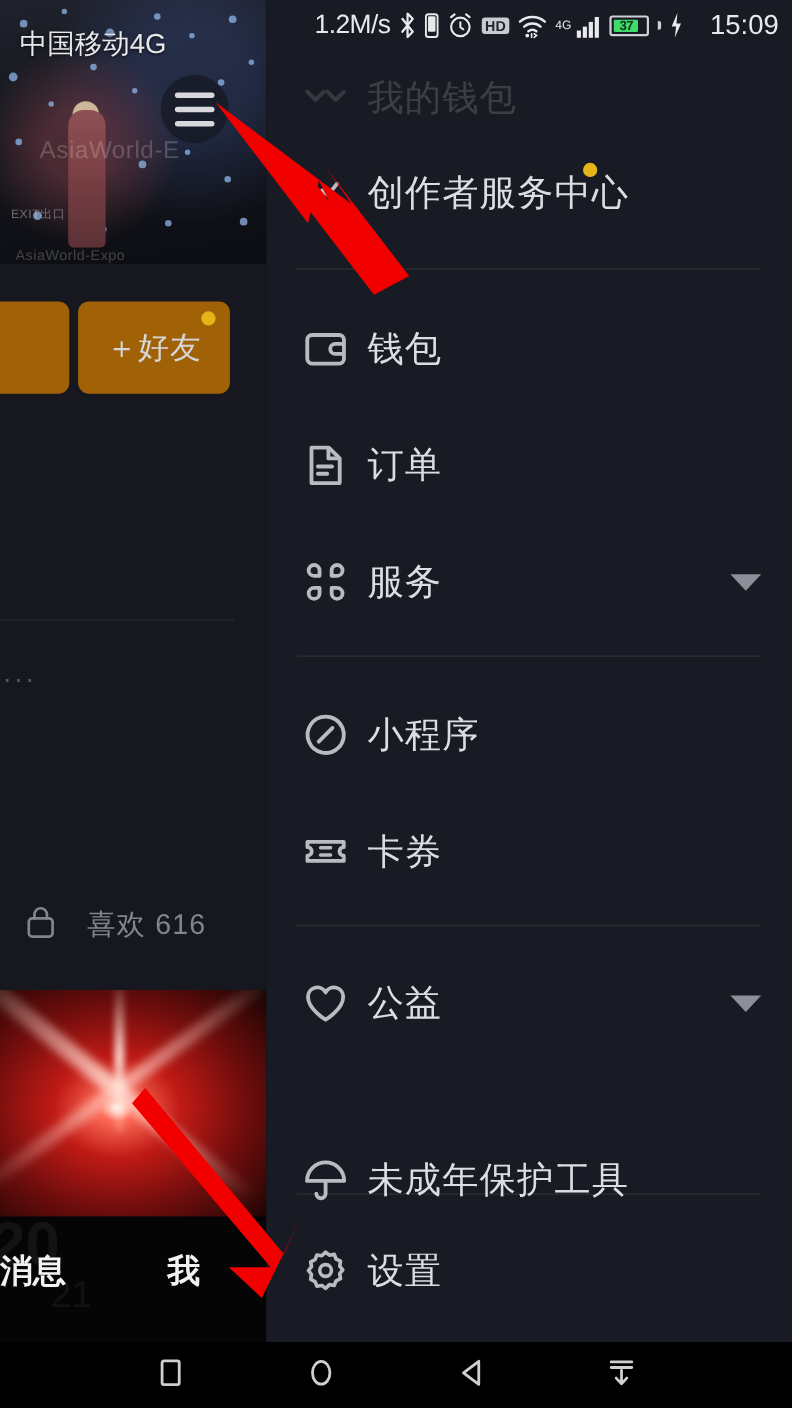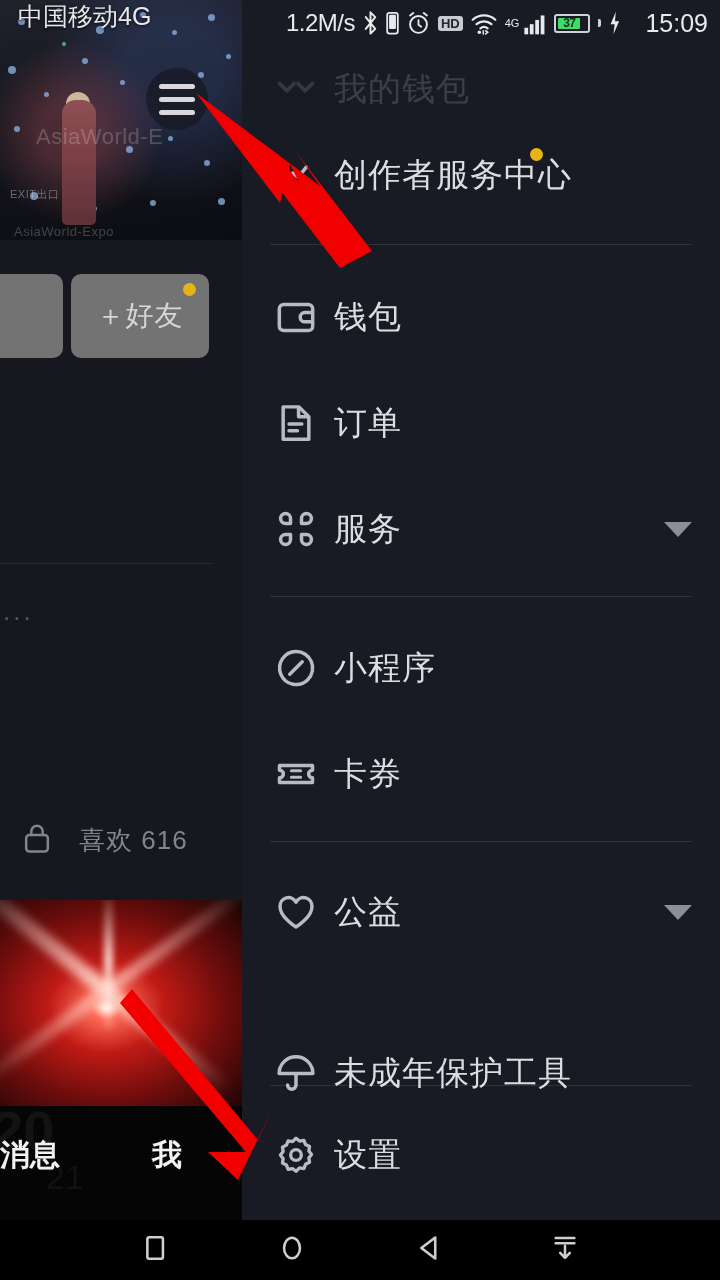--- a/index.html
+++ b/index.html
@@ -10,21 +10,21 @@
     overflow:hidden;
   }
   #screen { position:relative; width:720px; height:1280px; background:#000; overflow:hidden; }
 
   
   #statusbar {
     position:absolute; top:0; left:0; width:720px; height:46px;
     display:flex; align-items:center; z-index:40;
   }
   #sb-carrier {
-    position:absolute; left:18px; top:0;
+    position:absolute; left:18px; top:23px;
     font-size:25px; color:#e8e8ea; letter-spacing:0px;
     text-shadow:0 1px 3px rgba(0,0,0,.8);
   }
   #sb-right {
     position:absolute; right:12px; top:4px;
     display:flex; align-items:center; gap:7px; height:38px;
     color:#e9e9ec;
   }
   #sb-speed { font-size:24px; letter-spacing:-.5px; }
   .sb-ic { display:flex; align-items:center; justify-content:center; }
@@ -74,21 +74,21 @@
     position:absolute; left:146px; top:68px; width:62px; height:62px;
     border-radius:50%; background:rgba(18,18,22,.55);
     display:flex; flex-direction:column; align-items:center; justify-content:center; gap:8px;
     cursor:pointer;
   }
   #hamburger-btn i { display:block; width:36px; height:5px; background:#d9d9dd; border-radius:3px; }
 
   
   #tile-row { position:absolute; left:0; top:274px; width:242px; height:84px; }
   .tile {
-    position:absolute; top:0; height:84px; background:#737373; border-radius:10px;
+    position:absolute; top:0; height:84px; background:#a16207; border-radius:10px;
     display:flex; align-items:center; justify-content:center; cursor:pointer;
   }
   #tile-partial { left:-75px; width:138px; }
   #tile-friend  { left:71px; width:138px; }
   #tile-friend span { font-size:28px; color:#d5d6da; letter-spacing:1px; }
   .dot-badge { position:absolute; width:13px; height:13px; border-radius:50%; background:#e7b418; }
   #friend-dot { right:13px; top:9px; }
 
   #left-divider { position:absolute; left:0; top:563px; width:213px; height:1px;
     background:rgba(255,255,255,.09); }

